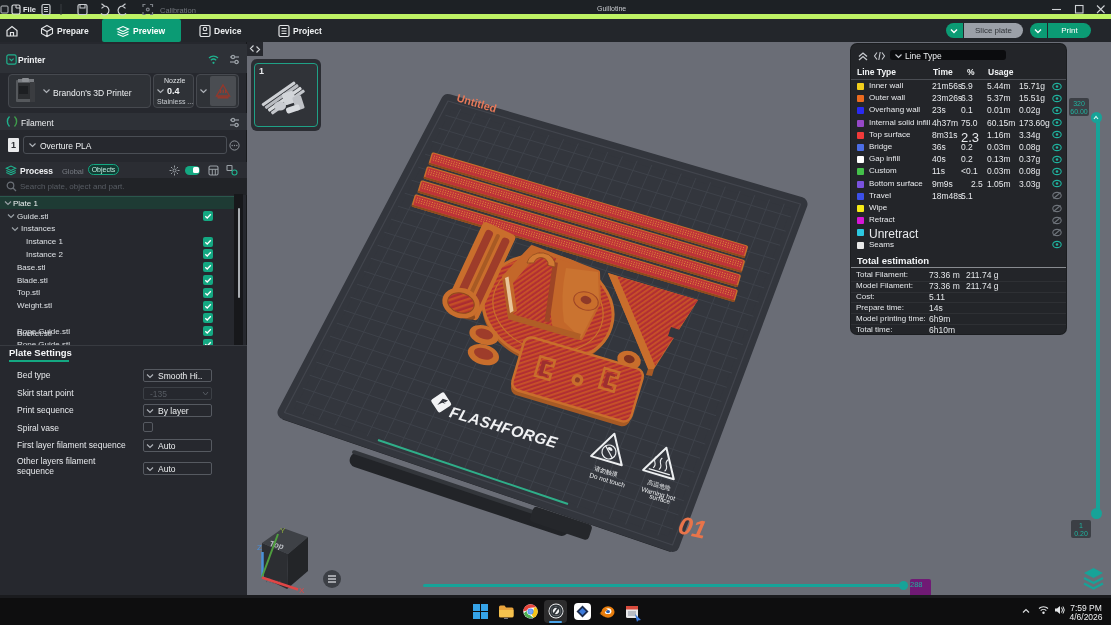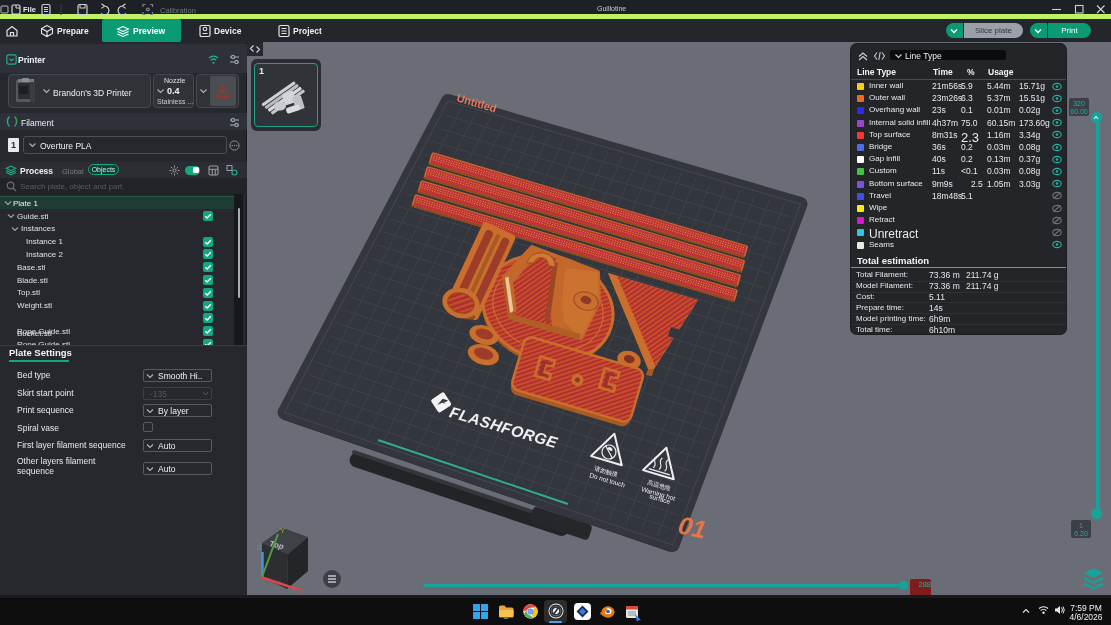--- a/index.html
+++ b/index.html
@@ -675,21 +675,21 @@
     <div class="abs" style="left:822px;top:56px;width:20px;height:18px;background:#3c3f45;border-radius:2px;color:#1fb29e;font-size:7px;text-align:center;line-height:8px;padding-top:2px">320<br>60.00</div>
     <div class="abs" style="left:849px;top:75px;width:4px;height:397px;background:#17a398;border-radius:2px"></div>
     <div class="abs" style="left:843.5px;top:70px;width:11px;height:11px;background:#17a398;border-radius:50%"></div>
     <svg class="abs" style="left:846px;top:72.5px" width="6" height="6" viewBox="0 0 6 6">
       <path d="M1 4 L3 1.5 L5 4" fill="none" stroke="#d8f4ef" stroke-width="1.2"></path>
     </svg>
     <div class="abs" style="left:843.5px;top:466px;width:11px;height:11px;background:#17a398;border-radius:50%"></div>
     <div class="abs" style="left:824px;top:478px;width:20px;height:18px;background:#3c3f45;border-radius:2px;color:#1fb29e;font-size:7px;text-align:center;line-height:8px;padding-top:2px">1<br>0.20</div>
     <div class="abs" style="left:176px;top:541.5px;width:485px;height:3px;background:#17a398;border-radius:2px"></div>
     <div class="abs" style="left:652px;top:538.5px;width:9px;height:9px;background:#17a398;border-radius:50%"></div>
-    <div class="abs" style="left:663px;top:537px;width:21px;height:25px;background:#7f1d1d;border-radius:2px;color:#1fb29e;font-size:7.5px;text-align:right;line-height:11px">288</div>
+    <div class="abs" style="left:663px;top:537px;width:21px;height:25px;background:#701a75;border-radius:2px;color:#1fb29e;font-size:7.5px;text-align:left;line-height:11px">288</div>
     <div class="abs" style="left:76px;top:528px;width:18px;height:18px;background:#3c3f45;border-radius:50%"></div>
     <svg class="abs" style="left:80px;top:533px" width="10" height="8" viewBox="0 0 10 8">
       <g stroke="#e8eaec" stroke-width="1.2">
         <line x1="1" y1="1" x2="9" y2="1"></line>
         <line x1="1" y1="4" x2="9" y2="4"></line>
         <line x1="1" y1="7" x2="9" y2="7"></line>
       </g>
     </svg>
     <svg class="abs" style="left:835px;top:525px" width="23" height="24" viewBox="0 0 23 24">
 <path d="M11.5 1 L21 6 L11.5 11 L2 6 Z" fill="#17a398"></path>

